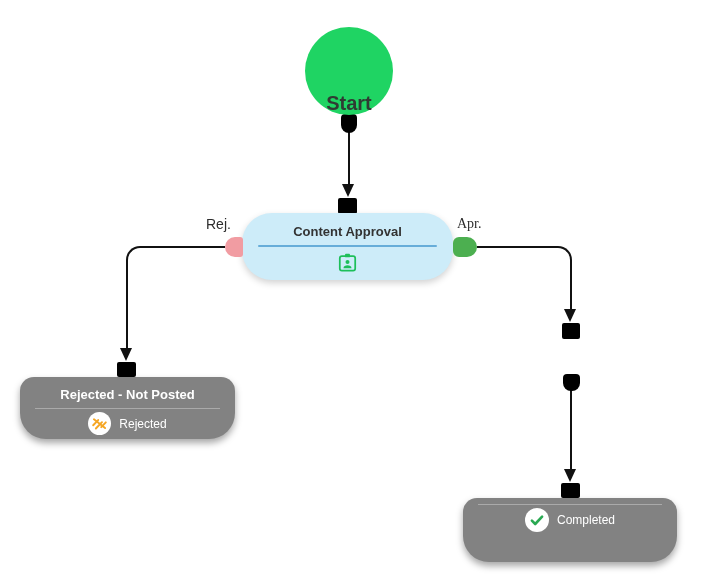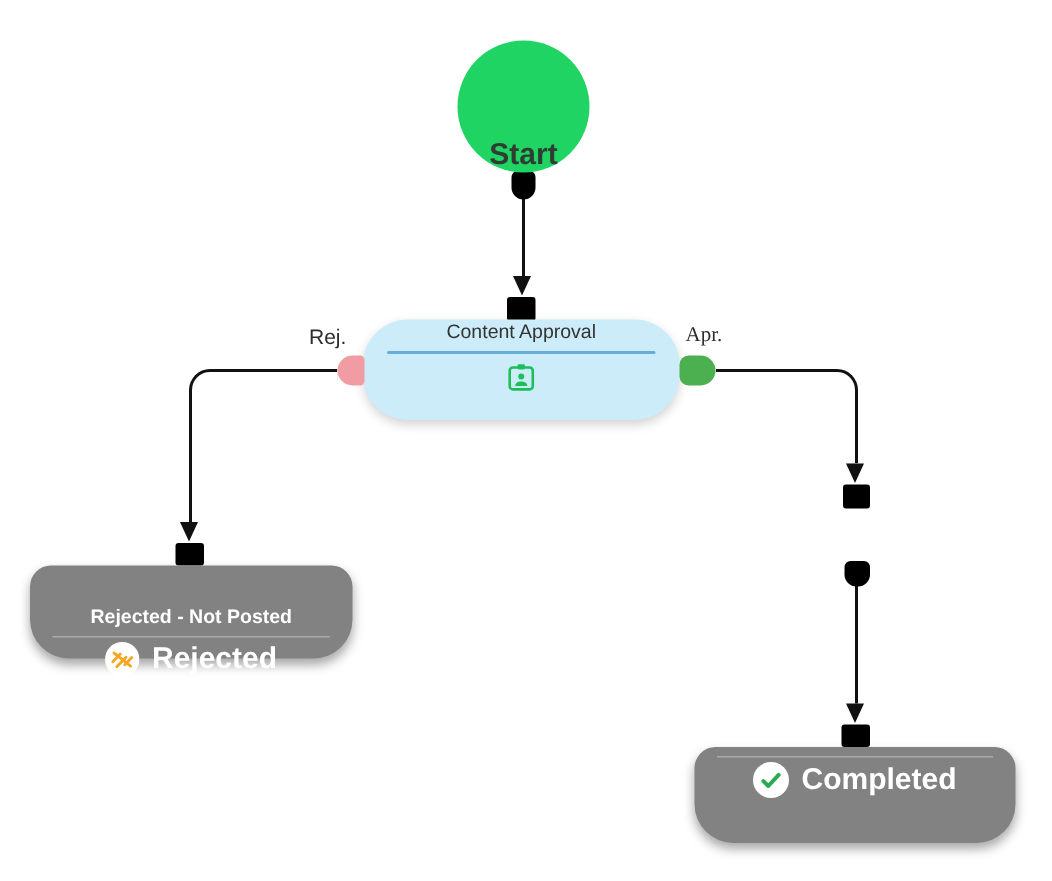--- a/index.html
+++ b/index.html
@@ -35,45 +35,45 @@
     display:flex; align-items:flex-end; justify-content:center;
     font-size:20px; font-weight:700; color:var(--start-text,#2f3b33);
   }
 
   .approval-node {
     left:242px; top:213px; width:211px; height:67px; border-radius:30px;
     background:var(--approval-bg,#cdecf9);
     box-shadow:0 3px 7px rgba(0,0,0,.18);
     text-align:center;
   }
-  .approval-title { font-size:13px; font-weight:400; color:var(--dark-text,#333); }
+  .approval-title { padding-top:11px; font-size:13px; font-weight:700; color:var(--dark-text,#333); }
   .approval-divider { height:2px; margin:6px 16px 0; background:var(--approval-divider,#67add9); border-radius:1px; }
   .approval-iconrow { display:flex; justify-content:center; margin-top:5px; }
   .icon-badge { color:var(--approval-icon-green,#1dbf5a); width:21px; height:21px; }
 
   .branch-connector { position:absolute; }
   .connector-rej { left:225px; top:237px; width:18px; height:20px; background:var(--connector-rej,#f19ca2); border-radius:10px 3px 3px 10px; }
   .connector-apr { left:453px; top:237px; width:24px; height:20px; background:var(--connector-apr,#4caf50); border-radius:6px 10px 10px 6px; }
   .branch-label { position:absolute; font-size:14px; color:#2d2d2d; }
   .label-rej { left:206px; top:216px; width:42px; text-align:left; }
   .label-apr { left:457px; top:216px;font-family:Liberation Serif, serif; }
 
   .gray-node {
     background:var(--gray-node-bg,#828282);
     color:var(--gray-node-text,#fff);
     border-radius:14px 14px 26px 26px;
     box-shadow:0 4px 7px rgba(0,0,0,.35);
     text-align:center;
   }
   .rejected-node { left:20px; top:377px; width:215px; height:62px; }
   .posted-node   { left:463px; top:498px; width:214px; height:64px; }
-  .gray-title { padding-top:26px; font-size:13px; font-weight:700; }
+  .gray-title { padding-top:10px; font-size:13px; font-weight:700; }
   .gray-divider { height:1px; margin:6px 15px 0; background:var(--gray-divider,#aaa); }
   .status-row { display:flex; align-items:center; justify-content:center; gap:8px; margin-top:3px; }
-  .status-text { font-size:20px; font-weight:700; }
+  .status-text { font-size:12px; font-weight:400; }
   .icon-rejected { width:23px; height:23px; color:var(--rejected-icon-orange,#f5a623); }
   .icon-check { width:24px; height:24px; color:var(--check-green,#2aa952); }
 
   .integration-node {
     left:462px; top:339px; width:218px; height:39px; border-radius:19.5px;
     background:var(--orange-node-bg,#fac478);
     box-shadow:0 3px 6px rgba(0,0,0,.25);
     display:flex; align-items:center; justify-content:center;
     font-size:13px; font-weight:700; color:#3a3a3a;
   }

